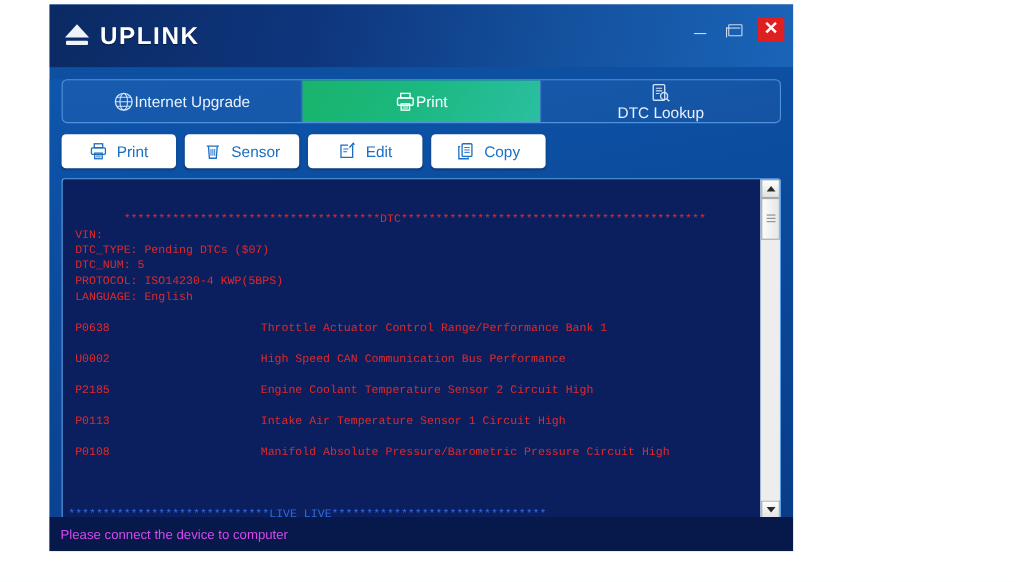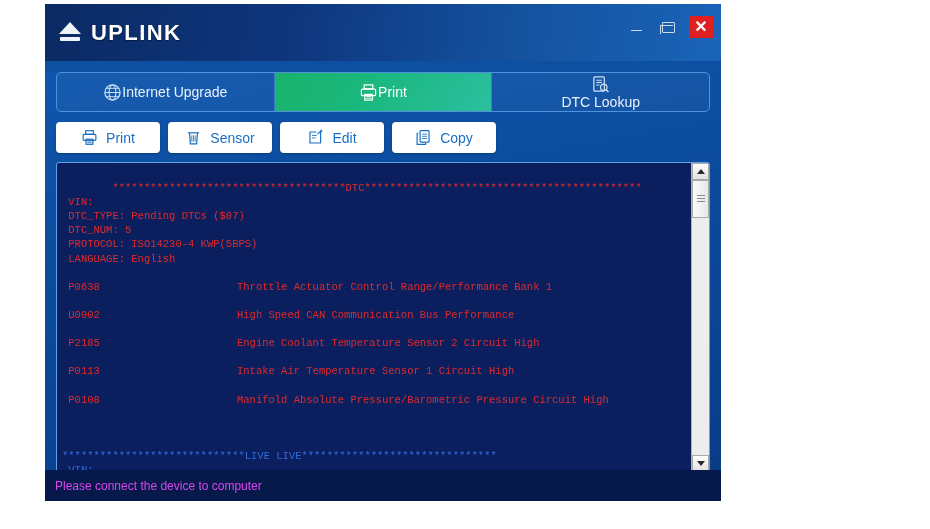--- a/index.html
+++ b/index.html
@@ -123,21 +123,21 @@
     position:relative;
     height:311px;
     background:#0b1f5e;
     border:1px solid #5ea1e6;
     border-radius:3px;
     overflow:hidden;
   }
   #output-text{
     position:absolute;
     left:0; top:0; right:19px; bottom:0;
-    padding:4px 0 0 5px;
+    padding:16px 0 0 5px;
     font-family:"Liberation Mono","DejaVu Sans Mono",monospace;
     font-size:10.5px;
     line-height:14.1px;
     white-space:pre;
     overflow:hidden;
   }
   .t-red{ color:#e02a2a; }
   .t-blue{ color:#2f6ae0; }
   .dtc-row{ display:block; height:28.2px; }
   .dtc-code{ display:inline-block; width:175px; }

